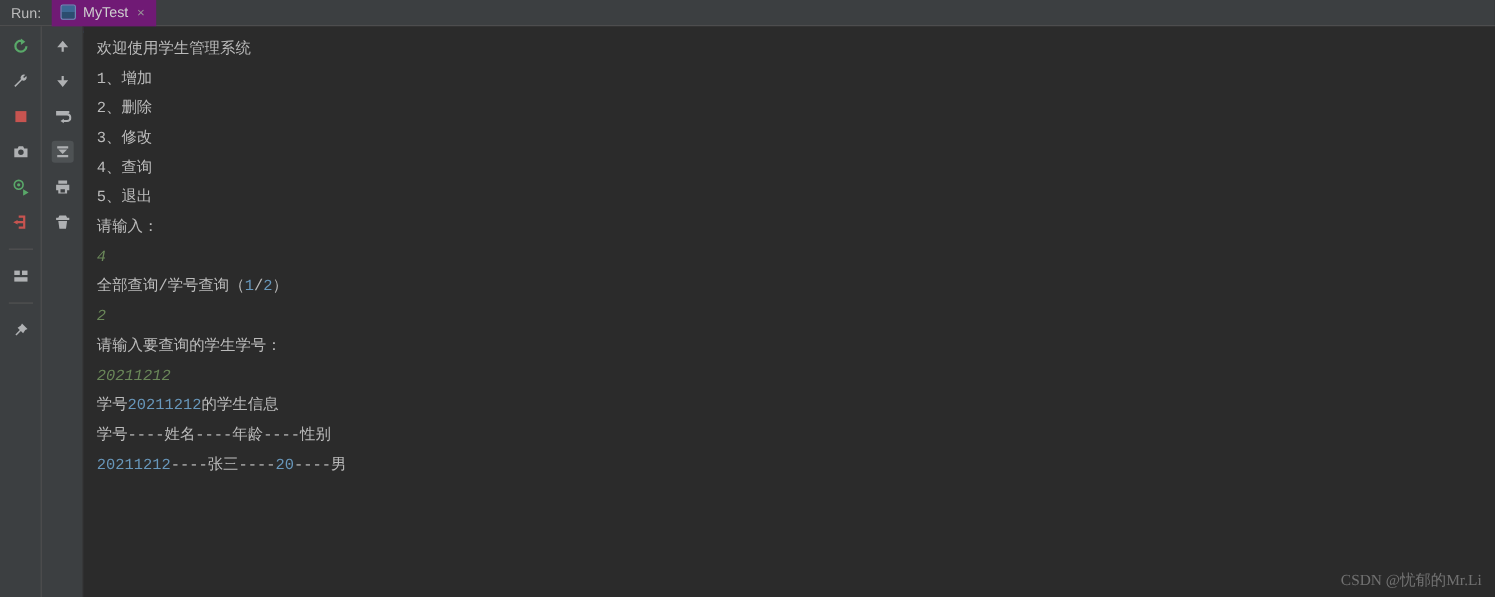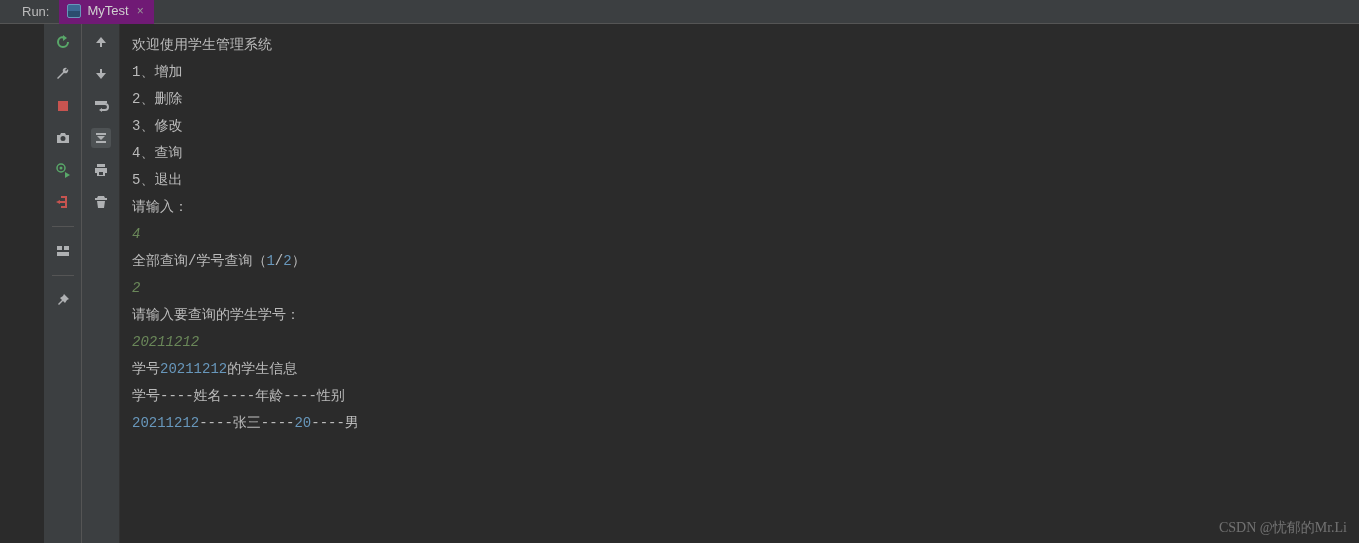--- a/index.html
+++ b/index.html
@@ -12,21 +12,20 @@
     color: #bbbbbb;
     overflow: hidden;
     position: relative;
   }
   .top-bar {
     height: 24px;
     background: #3c3f41;
     border-bottom: 1px solid #555;
     display: flex;
     align-items: center;
-    padding-left: 12px;
   }
   .run-label {
     padding: 0 10px;
     color: #bbbbbb;
   }
   .tab {
     display: flex;
     align-items: center;
     height: 36px;
     padding: 0 8px;
@@ -44,21 +43,20 @@
   }
   .tab-title { color: #d0d0d0; }
   .tab-close {
     color: #999;
     font-size: 12px;
     padding: 0 2px;
   }
   .main {
     display: flex;
     height: calc(100% - 24px);
-    margin-left: 44px;
   }
   .gutter {
     width: 38px;
     background: #3c3f41;
     display: flex;
     flex-direction: column;
     align-items: center;
     padding-top: 8px;
     gap: 12px;
     border-right: 1px solid #555;

